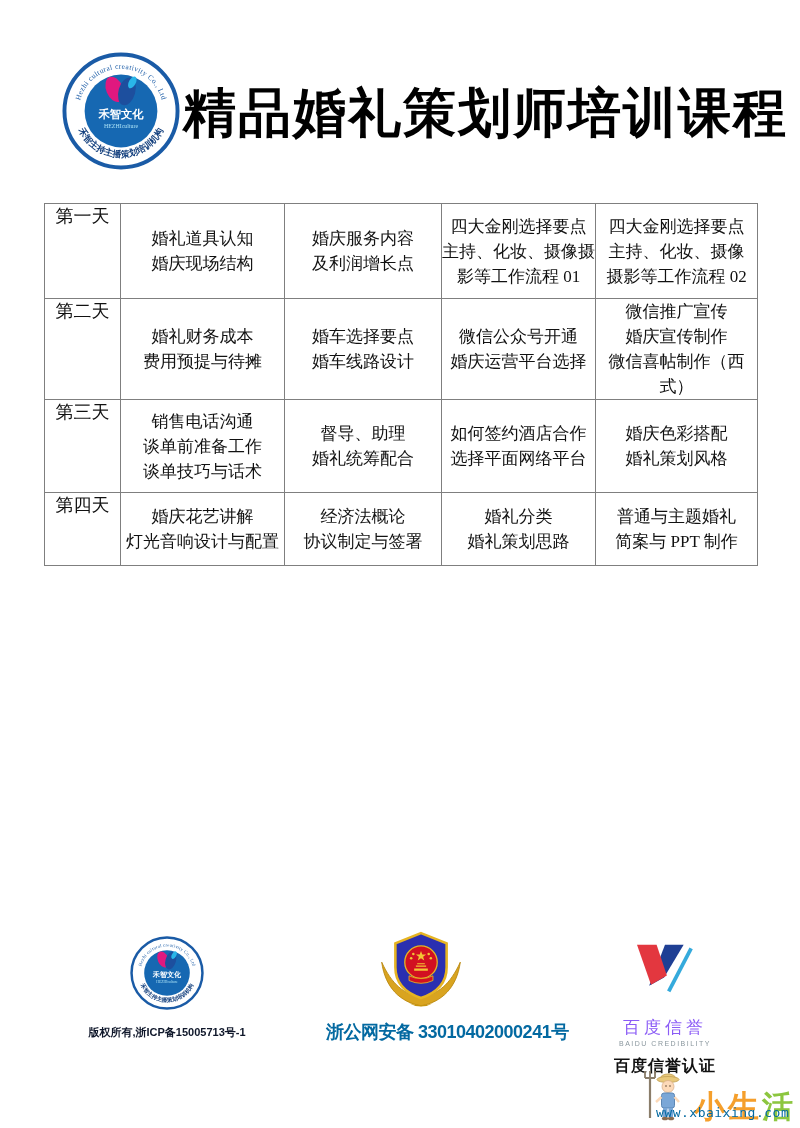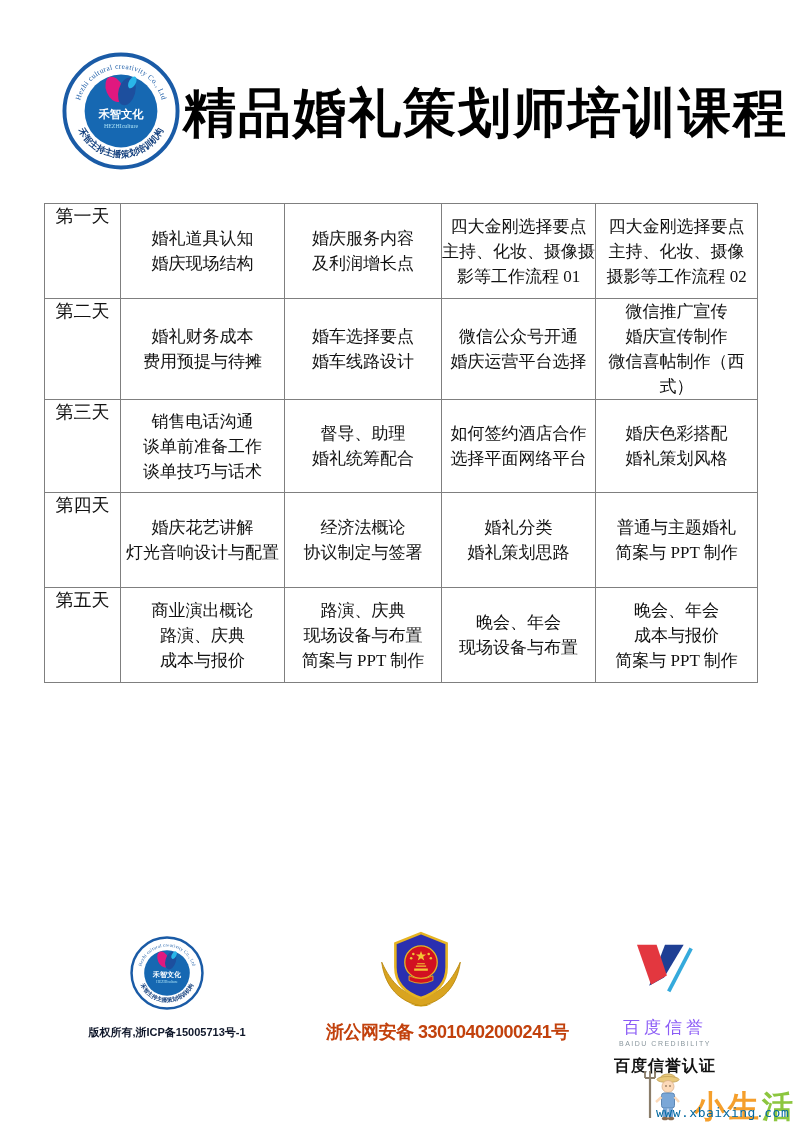--- a/index.html
+++ b/index.html
@@ -16,42 +16,42 @@
     white-space:nowrap;
   }
   
   table.course{
     position:absolute;left:44px;top:203px;width:713px;
     border-collapse:collapse;table-layout:fixed;
   }
   table.course td{border:1px solid #7f7f7f;padding:0;}
   tr.head{height:70px;}
   tr.r1{height:95px;margin-left:20px;} tr.r2{height:94px;padding-left:32px;} tr.r3{height:93px;}
-  tr.r4{height:95px;} tr.r5{height:95px;} tr.r6{height:99px;}
+  tr.r4{height:73px;} tr.r5{height:95px;} tr.r6{height:99px;}
   td.head-cell{
     text-align:center;vertical-align:middle;font-size:18px;letter-spacing:1px;
   }
   td.day{
     text-align:center;vertical-align:top;padding-top:24px;font-size:18px;
   }
   td.cell{
     text-align:center;vertical-align:middle;font-size:17px;line-height:25px;
     white-space:pre-line;
   }
   
   .f-left{position:absolute;left:66px;top:936px;width:202px;text-align:center;}
   .f-left .logo-small{width:74px;height:74px;display:inline-block;}
   .copyright{
     margin-top:11px;font-family:"Liberation Sans","DejaVu Sans",sans-serif;
     font-size:11px;font-weight:600;color:#0f172a;white-space:nowrap;
   }
   .f-mid{position:absolute;left:326px;top:928px;width:190px;text-align:center;}
   .police-text{
     margin-top:6px;font-family:"Liberation Sans","DejaVu Sans",sans-serif;
-    font-size:18px;font-weight:bold;color:#c2410c;white-space:nowrap;letter-spacing:-0.5px;
+    font-size:18px;font-weight:bold;color:#0369a1;white-space:nowrap;letter-spacing:-0.5px;
   }
   .f-right{position:absolute;left:580px;top:944px;width:170px;text-align:center;
     font-family:"Liberation Sans","DejaVu Sans",sans-serif;}
   .baidu-cn{font-size:17px;letter-spacing:4px;color:#8b5cf6;margin-top:18px;}
   .baidu-en{font-size:7px;letter-spacing:1.5px;color:#8a979e;margin-top:1px;}
   .baidu-caption{font-size:16px;font-weight:bold;color:#111;margin-top:9px;letter-spacing:1px;}
   
   .watermark{position:absolute;left:642px;top:1064px;width:156px;height:60px;
     font-family:"Liberation Sans","DejaVu Sans",sans-serif;}
   .wm-char-svg{position:absolute;left:0;top:6px;}
@@ -138,34 +138,20 @@
     <td class="day">第四天</td>
     <td class="cell">婚庆花艺讲解
 灯光音响设计与配置</td>
     <td class="cell">经济法概论
 协议制定与签署</td>
     <td class="cell">婚礼分类
 婚礼策划思路</td>
     <td class="cell">普通与主题婚礼
 简案与 PPT 制作</td>
   </tr>
-  <tr class="r5">
-    <td class="day">第五天</td>
-    <td class="cell">商业演出概论
-路演、庆典
-成本与报价</td>
-    <td class="cell">路演、庆典
-现场设备与布置
-简案与 PPT 制作</td>
-    <td class="cell">晚会、年会
-现场设备与布置</td>
-    <td class="cell">晚会、年会
-成本与报价
-简案与 PPT 制作</td>
-  </tr>
 </tbody>
   </table>
 
 <div class="f-left">
   <svg class="logo-small" viewBox="0 0 120 120">
     <defs>
       <path id="arcT2" d="M 17,60 A 43,43 0 0 1 103,60"></path>
       <path id="arcB2" d="M 13,60 A 47,47 0 0 0 107,60"></path>
     </defs>
     <circle cx="60" cy="60" r="57.5" fill="#ffffff" stroke="#1a5ba6" stroke-width="4"></circle>

